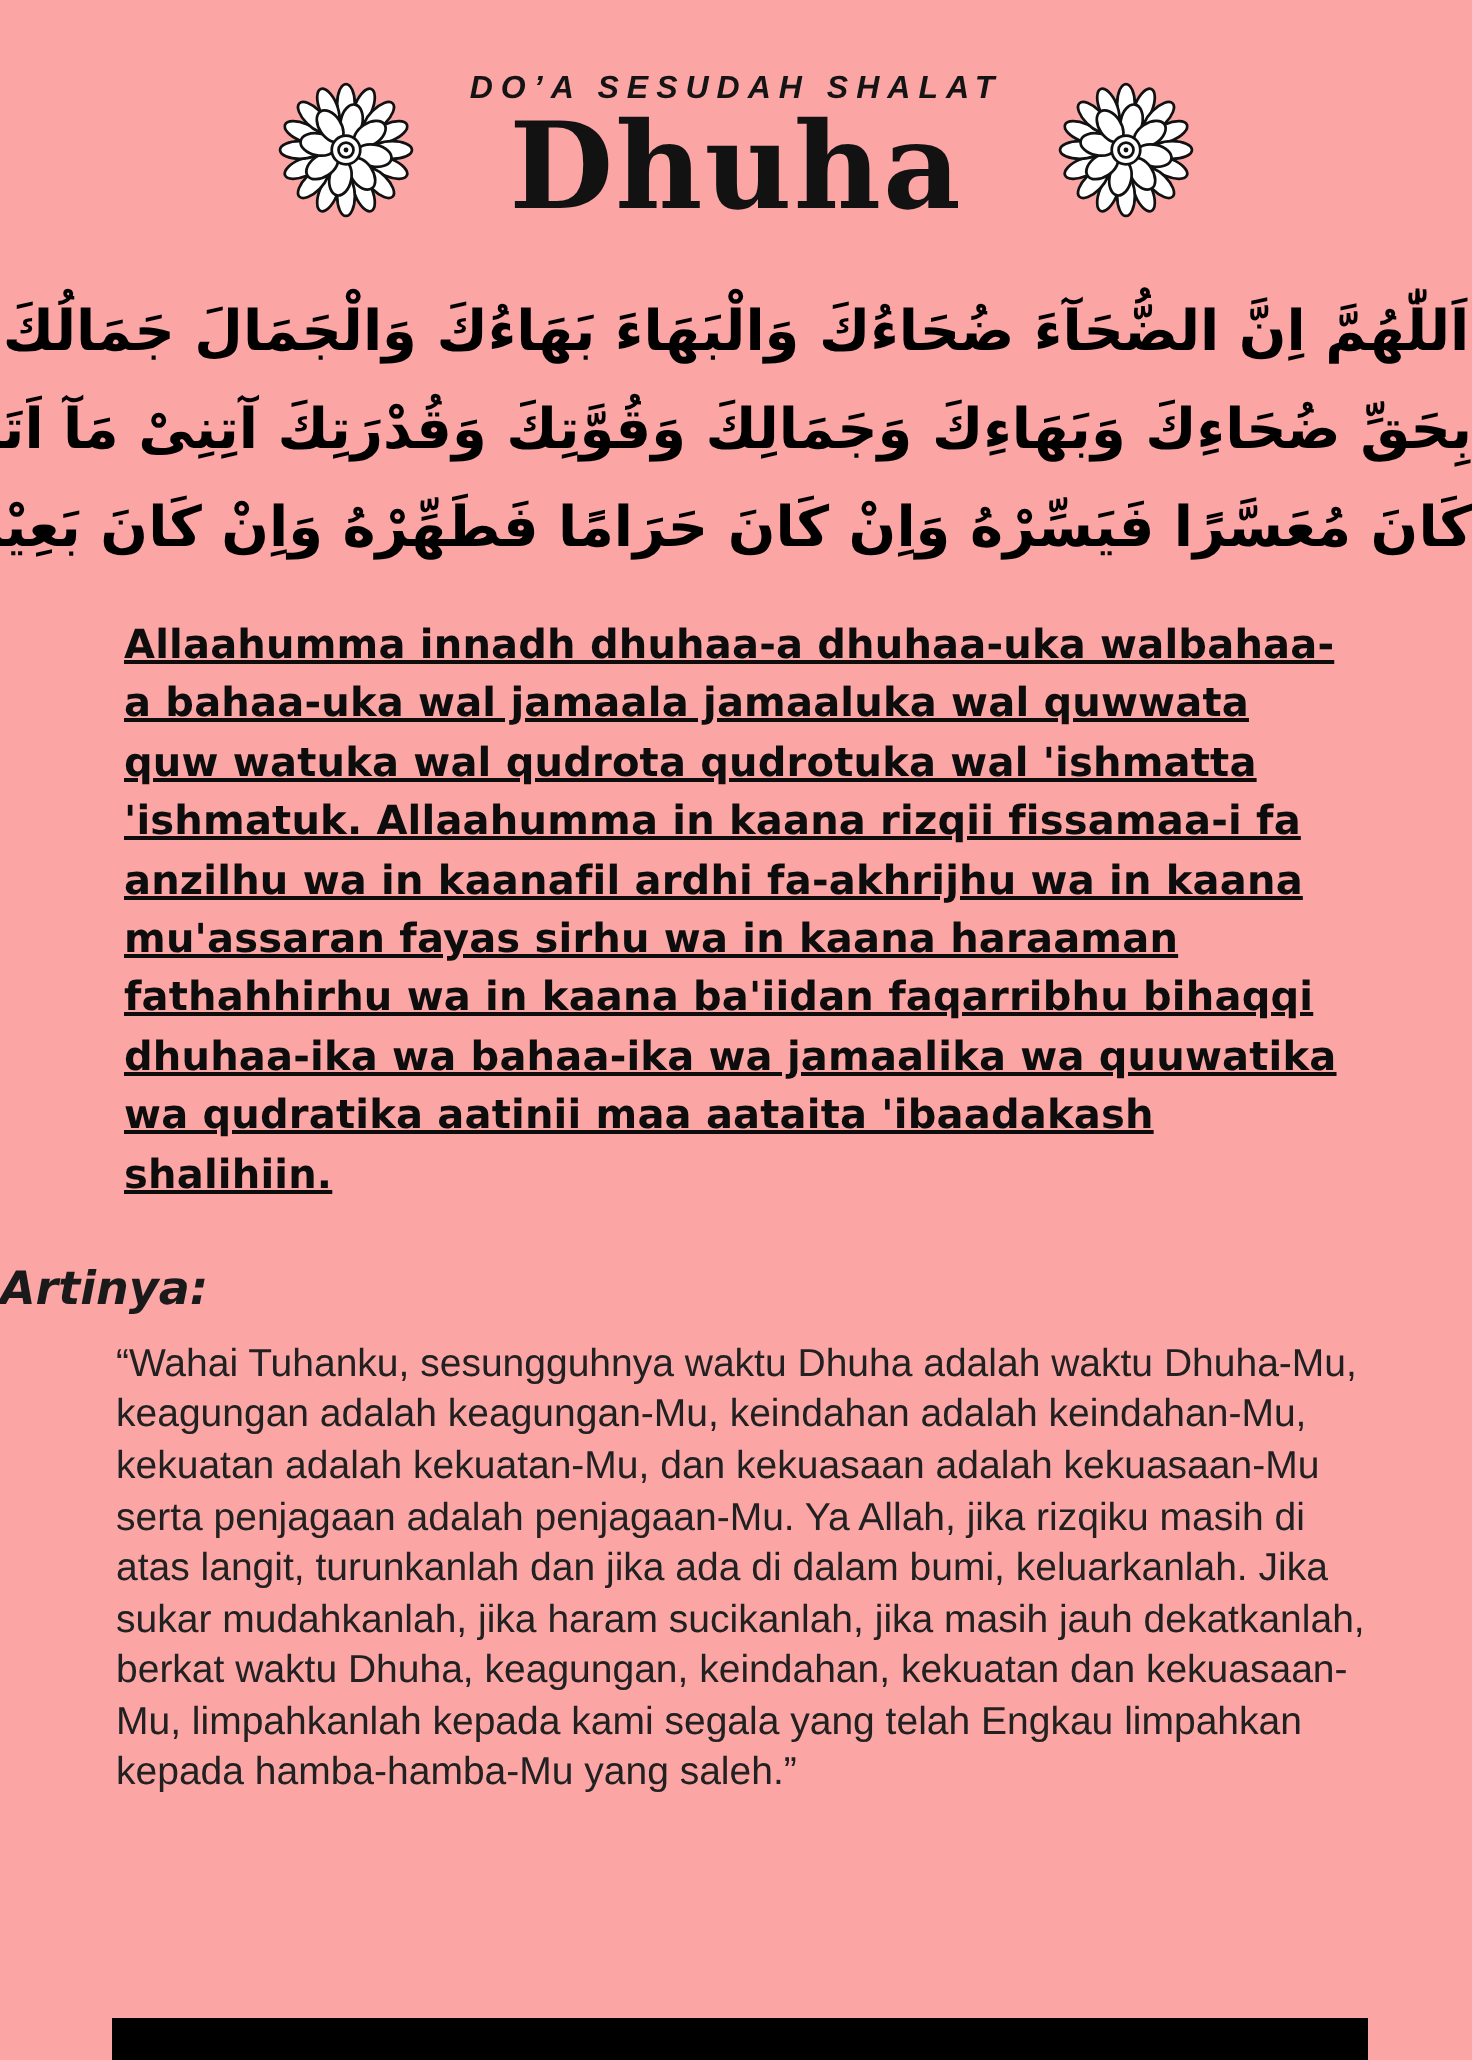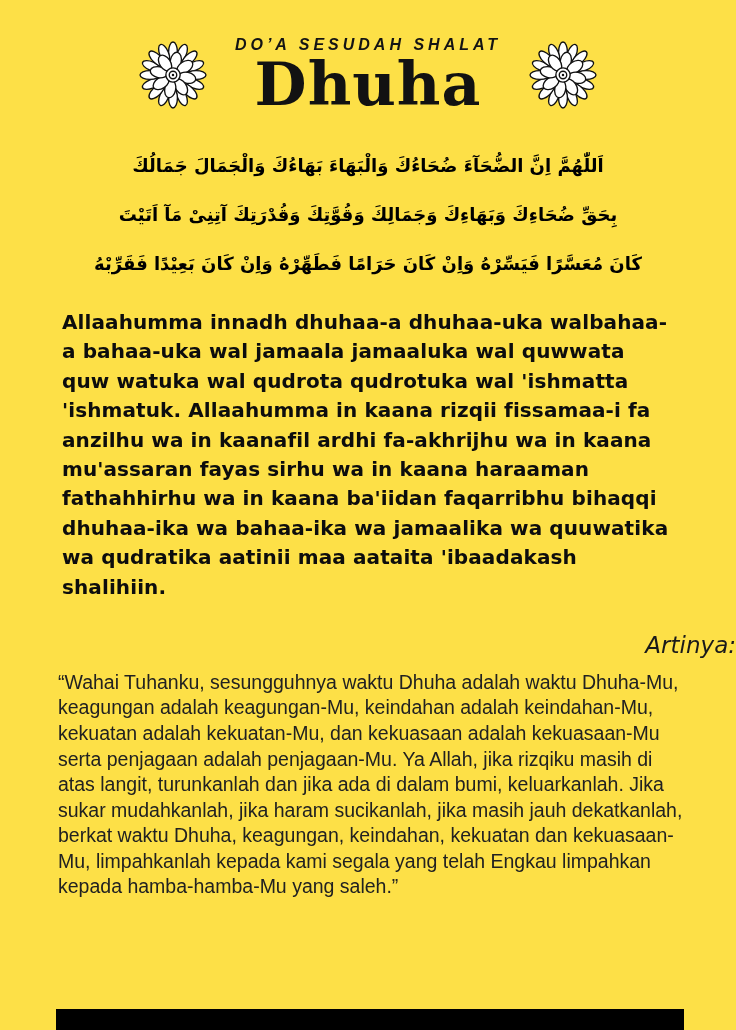--- a/index.html
+++ b/index.html
@@ -1,20 +1,20 @@
 <!DOCTYPE html>
 <html lang="id"><head>
 <meta charset="utf-8">
 <style>
   html,body{margin:0;padding:0;background:#ffffff;}
   .page{
     position:relative;
     width:736px;height:1030px;
     margin:0 auto;
-    background:#fde047;
+    background:#fca5a5;
     overflow:hidden;
     font-family:"Liberation Sans",sans-serif;
     color:#111;
   }
   
   .header{
     display:flex;justify-content:center;align-items:center;
     gap:28px;padding-top:36px;
   }
   .rosette{width:68px;height:68px;flex:0 0 auto;}
@@ -31,44 +31,45 @@
     font-weight:700;font-size:60px;line-height:0.95;
     letter-spacing:1px;color:#121212;
   }
   
   .arabic{
     direction:rtl;
     margin-top:28px;
     text-align:center;
     font-family:"DejaVu Sans",sans-serif;
     font-weight:700;
-    font-size:18px;
+    font-size:28px;
     line-height:49px;
     color:#000;
   }
   .arabic .line{white-space:nowrap;}
   
   .translit{
     margin:20px 60px 0 62px;
   }
   .translit p{
     margin:0;
     font-family:"DejaVu Sans",sans-serif;
     font-weight:700;
     font-size:20px;line-height:1.47;
     letter-spacing:0.1px;
     color:#0d0d0d;
     text-align:left;
+    text-decoration:underline;
   }
   
   .meaning-heading{
     margin:30px 0 12px 0;
-    text-align:right;
+    text-align:left;
     font-family:"DejaVu Sans",sans-serif;
-    font-style:italic;font-weight:400;
+    font-style:italic;font-weight:700;
     font-size:23px;color:#1a1a1a;
   }
   .meaning{
     margin:0 52px 0 58px;
   }
   .meaning p{
     margin:0;
     font-family:"Liberation Sans",sans-serif;
     font-weight:400;
     font-size:19.5px;line-height:1.31;

